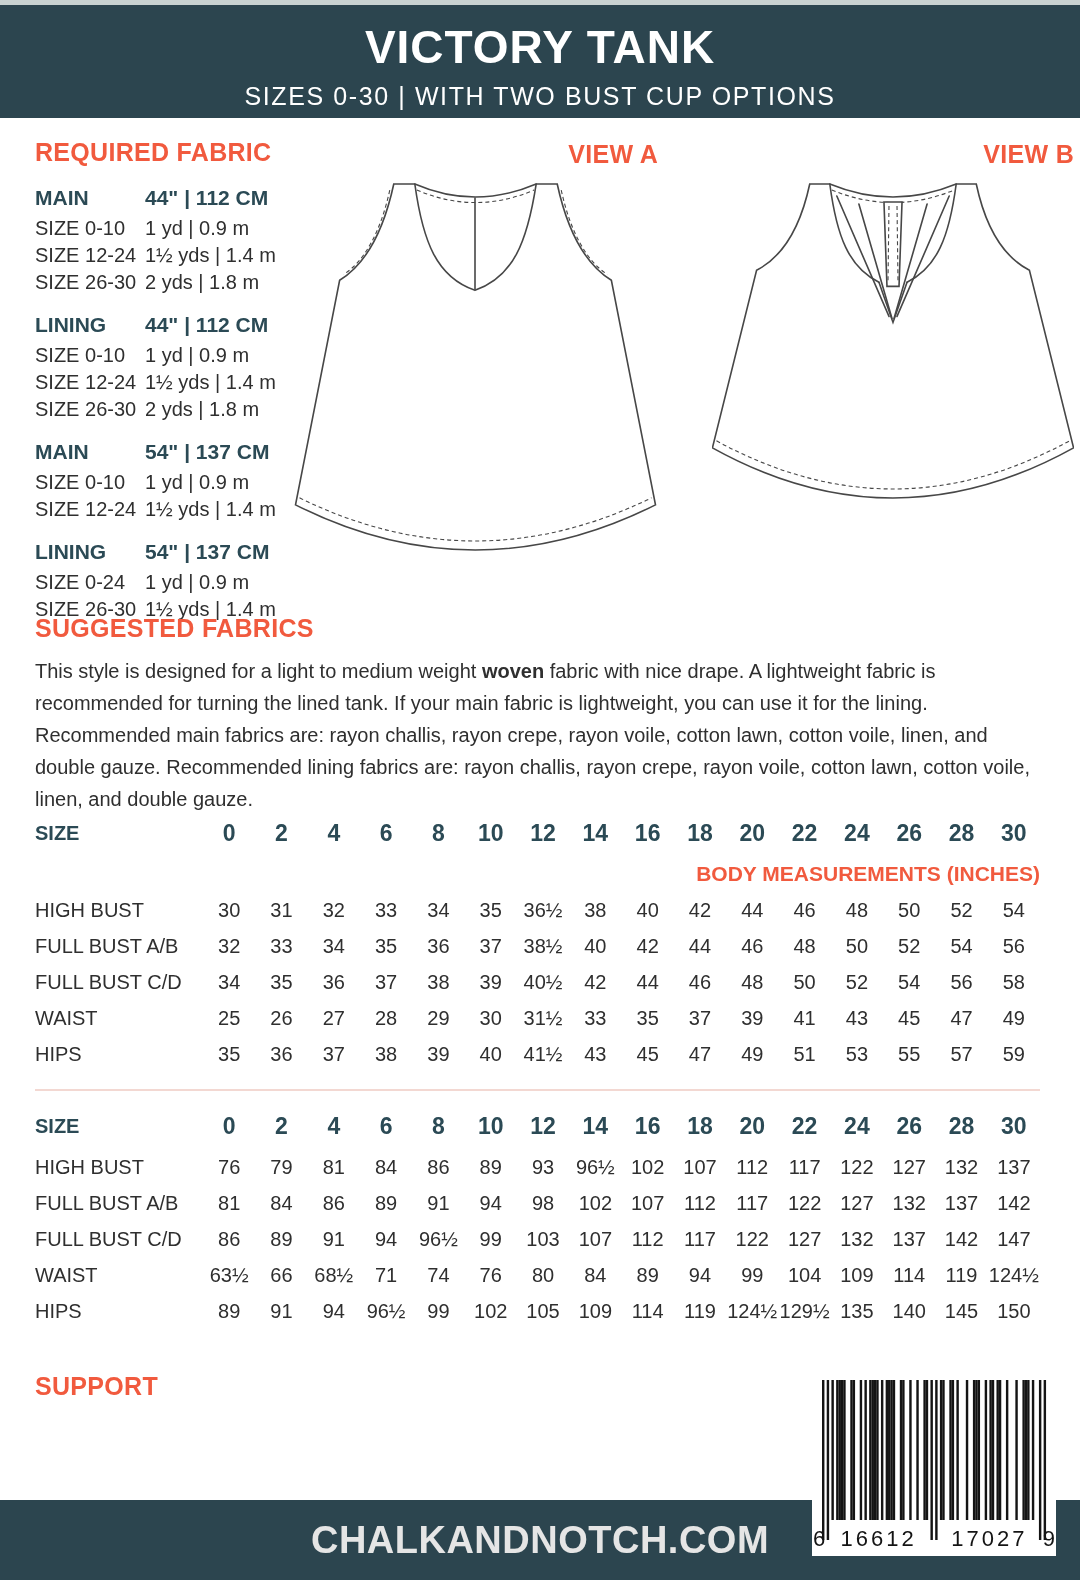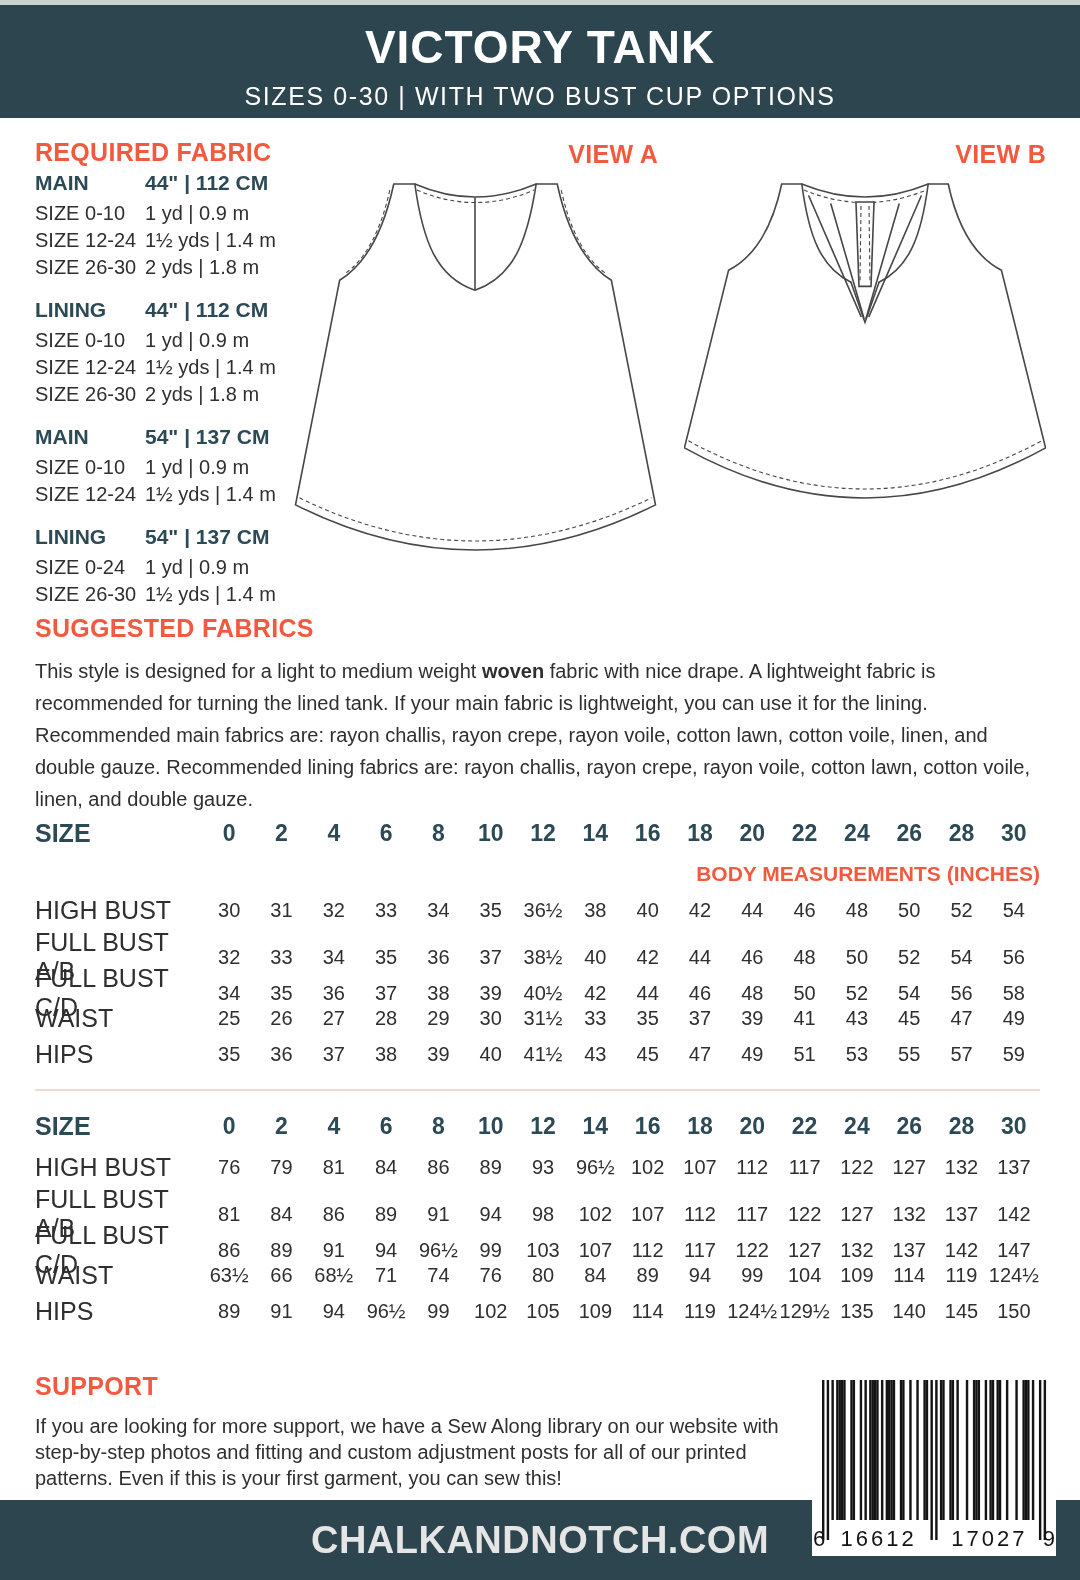--- a/index.html
+++ b/index.html
@@ -15,48 +15,48 @@
         font-family:"Liberation Sans",sans-serif;color:var(--ink)}
   .top-strip{position:absolute;left:0;top:0;width:100%;height:5px;background:#C9D2D1}
   
   .header{position:absolute;left:0;top:5px;width:100%;height:113px;background:var(--teal);
           color:#fff;text-align:center}
   .header .title{margin-top:15px;font-size:46px;font-weight:800;letter-spacing:1px}
   .header .subtitle{margin-top:8px;font-size:25px;font-weight:400;letter-spacing:1.6px}
   
   .fabric-col{position:absolute;left:35px;top:138px;width:258px}
   .orange-h{color:var(--orange);font-size:25px;font-weight:800;letter-spacing:.3px}
-  .fabric-col .orange-h{margin-bottom:4px}
+  .fabric-col .orange-h{margin-bottom:19px}
   .fab-group{margin-bottom:17px}
   .fab-head{display:flex;font-size:21px;font-weight:700;color:var(--teal-text);margin-bottom:5px}
   .fab-head .fab-label{width:110px}
   .fab-row{display:flex;font-size:20px;line-height:27px}
   .fab-row .fab-size{width:110px}
   
   .view{position:absolute;text-align:right}
   .view-a{left:293px;top:140px;width:365px}
-  .view-b{left:684px;top:140px;width:362px}
+  .view-b{left:712px;top:140px;width:362px}
   .view svg{margin-top:13px;display:block}
   .sketch{stroke:#474747;stroke-width:1.6;fill:none;stroke-linecap:round}
   .sketch-fill{stroke:#474747;stroke-width:1.6;fill:#fff}
   .dash{stroke:#474747;stroke-width:1.1;fill:none;stroke-dasharray:4 3}
   
   .suggested{position:absolute;left:35px;top:614px;width:1008px}
   .suggested p{margin-top:12px;font-size:20px;line-height:32px}
   
   .size-table{position:absolute;left:35px;width:1005px}
   .table-inches{top:810px}
   .table-cm{top:1103px}
   .st-row{display:grid;grid-template-columns:168px repeat(16,1fr);align-items:center;height:36px}
   .st-row.st-head{height:46px;font-size:23px;font-weight:700;color:var(--teal-text)}
   .st-section{display:grid;grid-template-columns:168px 1fr;align-items:center;height:36px;
               color:var(--orange);font-weight:700;font-size:21px}
   .st-cell{text-align:center;font-size:20px}
   .st-head .st-cell{font-size:23px}
-  .st-label{font-size:25px}
+  .st-label{font-size:20px}
   .st-span{text-align:right}
   .divider{position:absolute;left:35px;top:1089px;width:1005px;height:2px;background:var(--divider)}
   
   .support{position:absolute;left:35px;top:1372px;width:790px}
   .support p{margin-top:12px;font-size:20px;line-height:26px}
   
   .footer{position:absolute;left:0;top:1500px;width:100%;height:80px;background:var(--teal)}
   .footer .site{color:#e5e5e5;text-align:center;line-height:80px;font-size:38px;font-weight:800;
                 letter-spacing:.5px}
   .barcode-box{position:absolute;left:812px;top:1368px;width:244px;height:188px;background:#fff}
@@ -413,21 +413,20 @@
         <div class="st-cell">129½</div>
         <div class="st-cell">135</div>
         <div class="st-cell">140</div>
         <div class="st-cell">145</div>
         <div class="st-cell">150</div>
       </div>
     </div>
 
   <div class="support">
     <div class="orange-h">SUPPORT</div>
-    <p>If you are looking for more support, we have a Sew Along library on our website with step-by-step photos and fitting and custom adjustment posts for all of our printed patterns. Even if this is your first garment, you can sew this!</p>
   </div>
 
   <div class="footer">
     <div class="site">CHALKANDNOTCH.COM</div>
   </div>
   <div class="barcode-box">
     <svg id="barcode-svg" width="244" height="172" viewBox="0 0 244 172">
         <rect x="10.00" y="0" width="2.42" height="160" fill="#141414"></rect>
         <rect x="14.72" y="0" width="2.42" height="160" fill="#141414"></rect>
         <rect x="19.43" y="0" width="2.42" height="140" fill="#141414"></rect>

